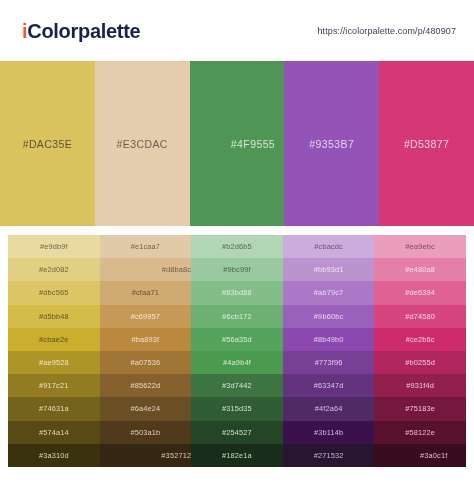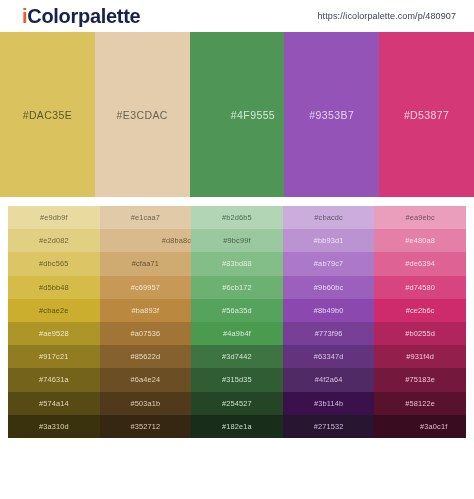--- a/index.html
+++ b/index.html
@@ -11,21 +11,21 @@
     width: 474px;
     height: 499px;
     background: #ffffff;
     font-family: "Liberation Sans", sans-serif;
     overflow: hidden;
     position: relative;
   }
 
   
   .header {
-    height: 32px;
+    height: 61px;
     background: #ffffff;
     display: flex;
     align-items: center;
     padding: 0 12px 0 22px;
     box-sizing: border-box;
     position: relative;
   }
   .logo {
     font-size: 20px;
     font-weight: bold;
@@ -183,21 +183,21 @@
         </tr>
         <tr>
           <td class="shade-cell" style="background: rgb(87, 74, 20); color: rgb(229, 217, 182);">#574a14</td>
           <td class="shade-cell" style="background: rgb(80, 58, 27); color: rgb(225, 205, 183);">#503a1b</td>
           <td class="shade-cell" style="background: rgb(37, 69, 39); color: rgb(202, 225, 203);">#254527</td>
           <td class="shade-cell" style="background: rgb(59, 17, 75); color: rgb(212, 185, 227);">#3b114b</td>
           <td class="shade-cell" style="background: rgb(88, 18, 46); color: rgb(236, 190, 207);">#58122e</td>
         </tr>
         <tr>
           <td class="shade-cell" style="background: rgb(58, 49, 13); color: rgb(225, 213, 177);">#3a310d</td>
-          <td class="shade-cell" style="background: rgb(53, 39, 18); color: rgb(221, 200, 178);">#352712</td>
+          <td class="shade-cell" style="background: rgb(53, 39, 18); color: rgb(221, 200, 178); text-align: right;">#352712</td>
           <td class="shade-cell" style="background: rgb(24, 46, 26); color: rgb(198, 221, 199);">#182e1a</td>
           <td class="shade-cell" style="background: rgb(39, 21, 50); color: rgb(208, 180, 223);">#271532</td>
           <td class="shade-cell" style="background: rgb(58, 12, 31); color: rgb(232, 186, 203); padding-left: 27px;">#3a0c1f</td>
         </tr>
       </tbody>
   </table>
 </div>
 
 <div class="footer-space"></div>
 

